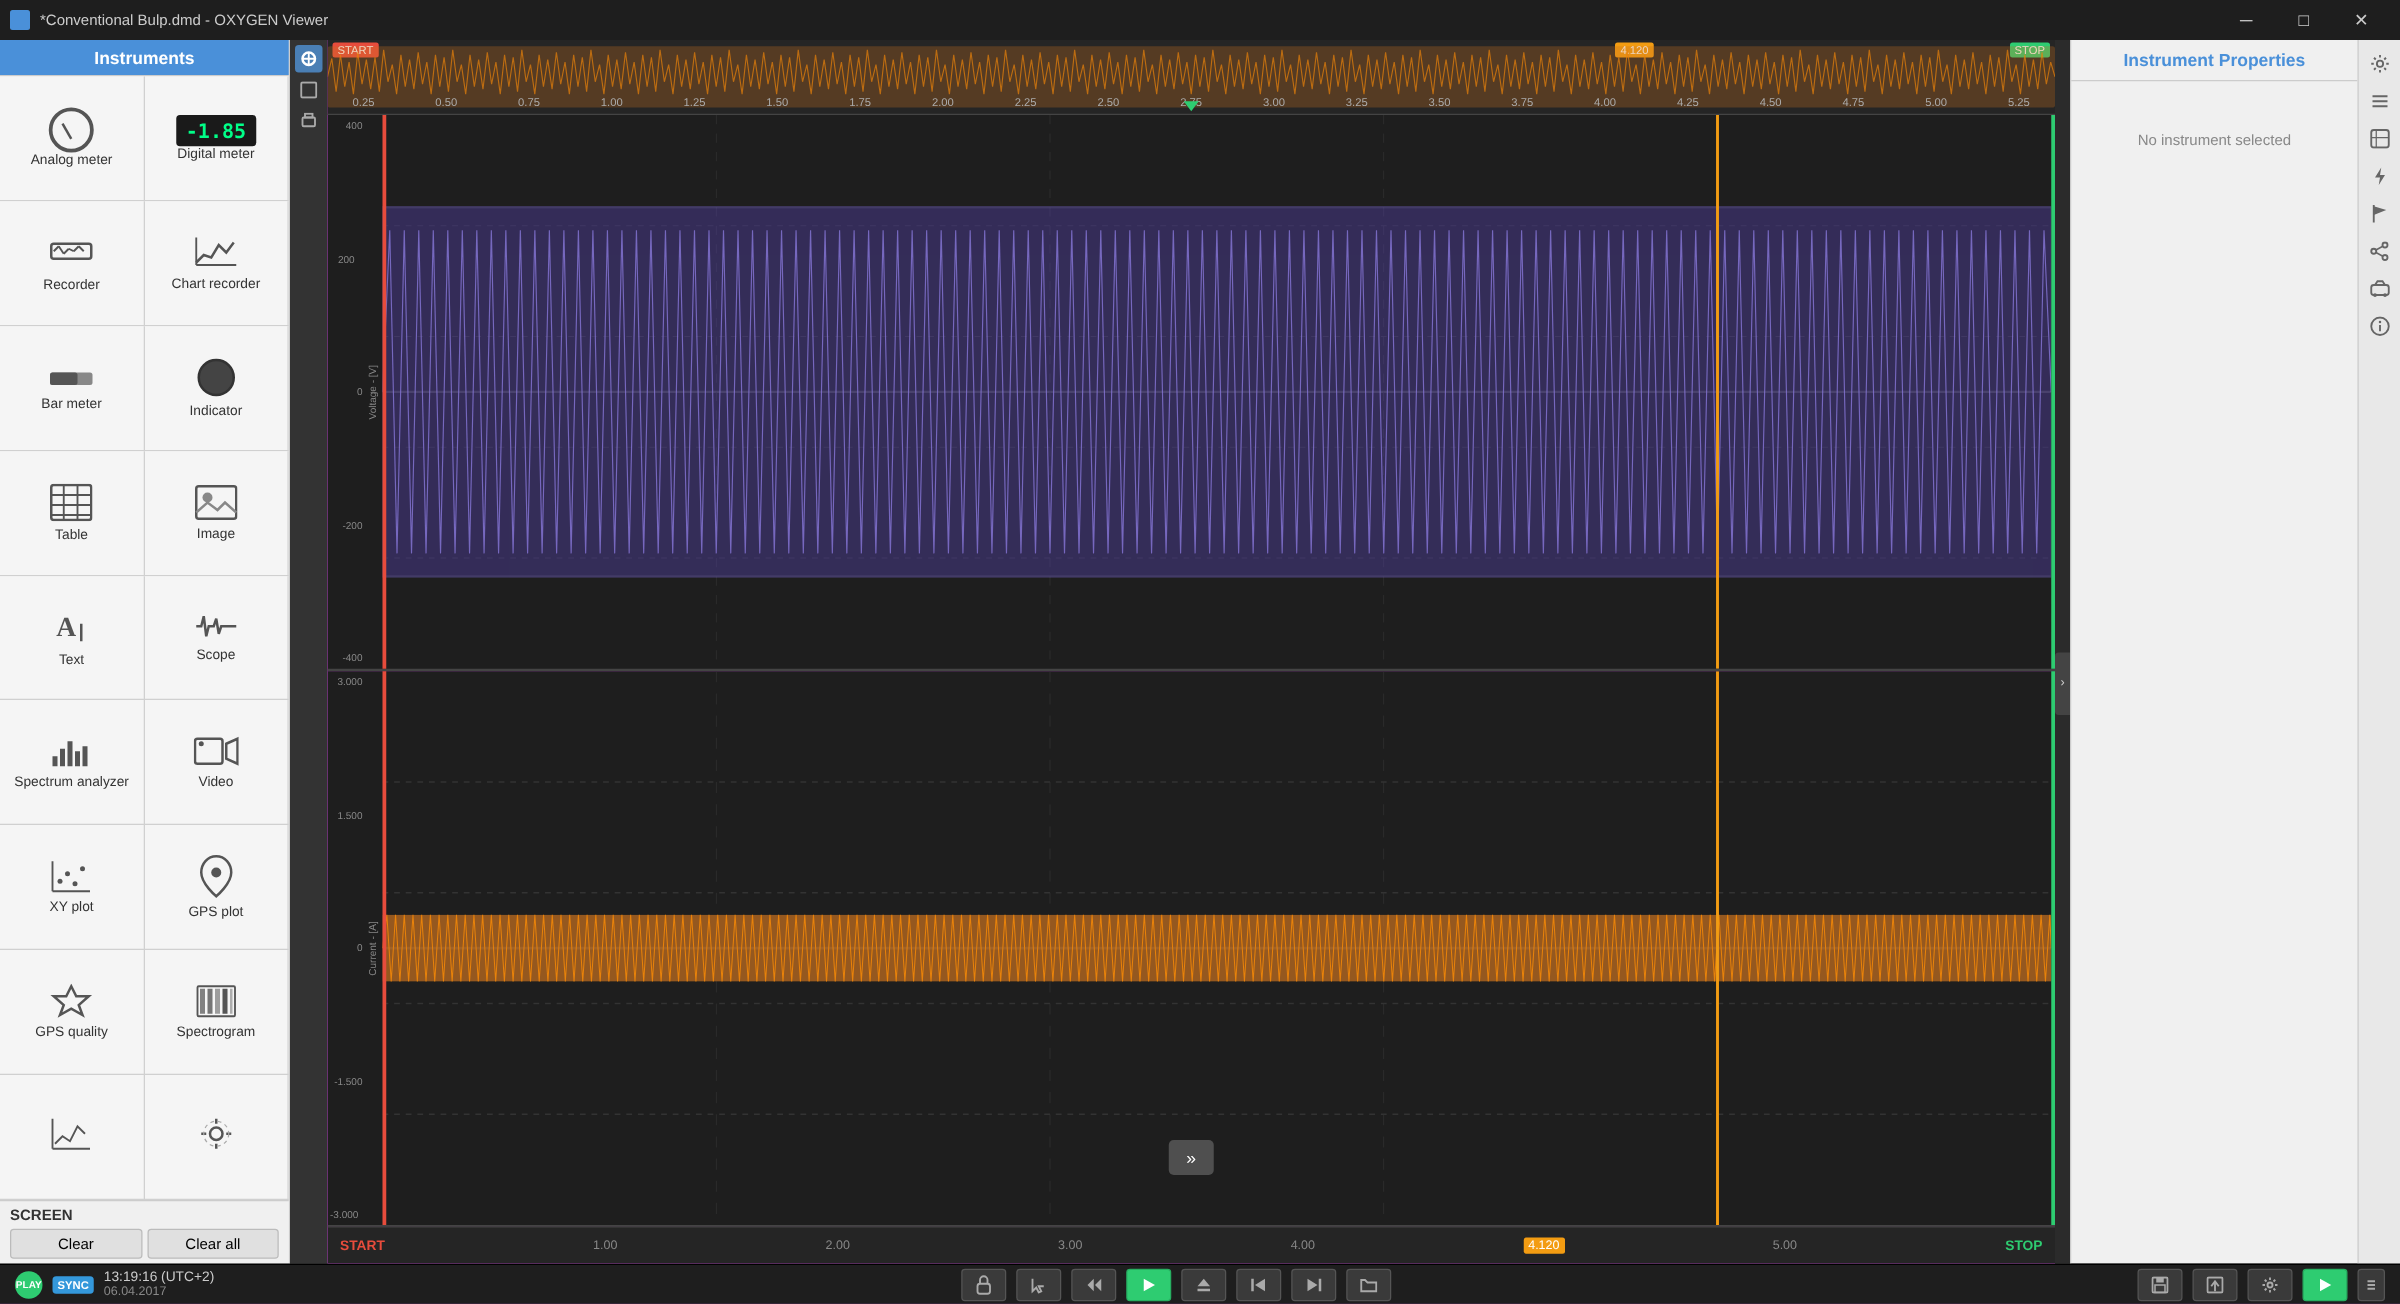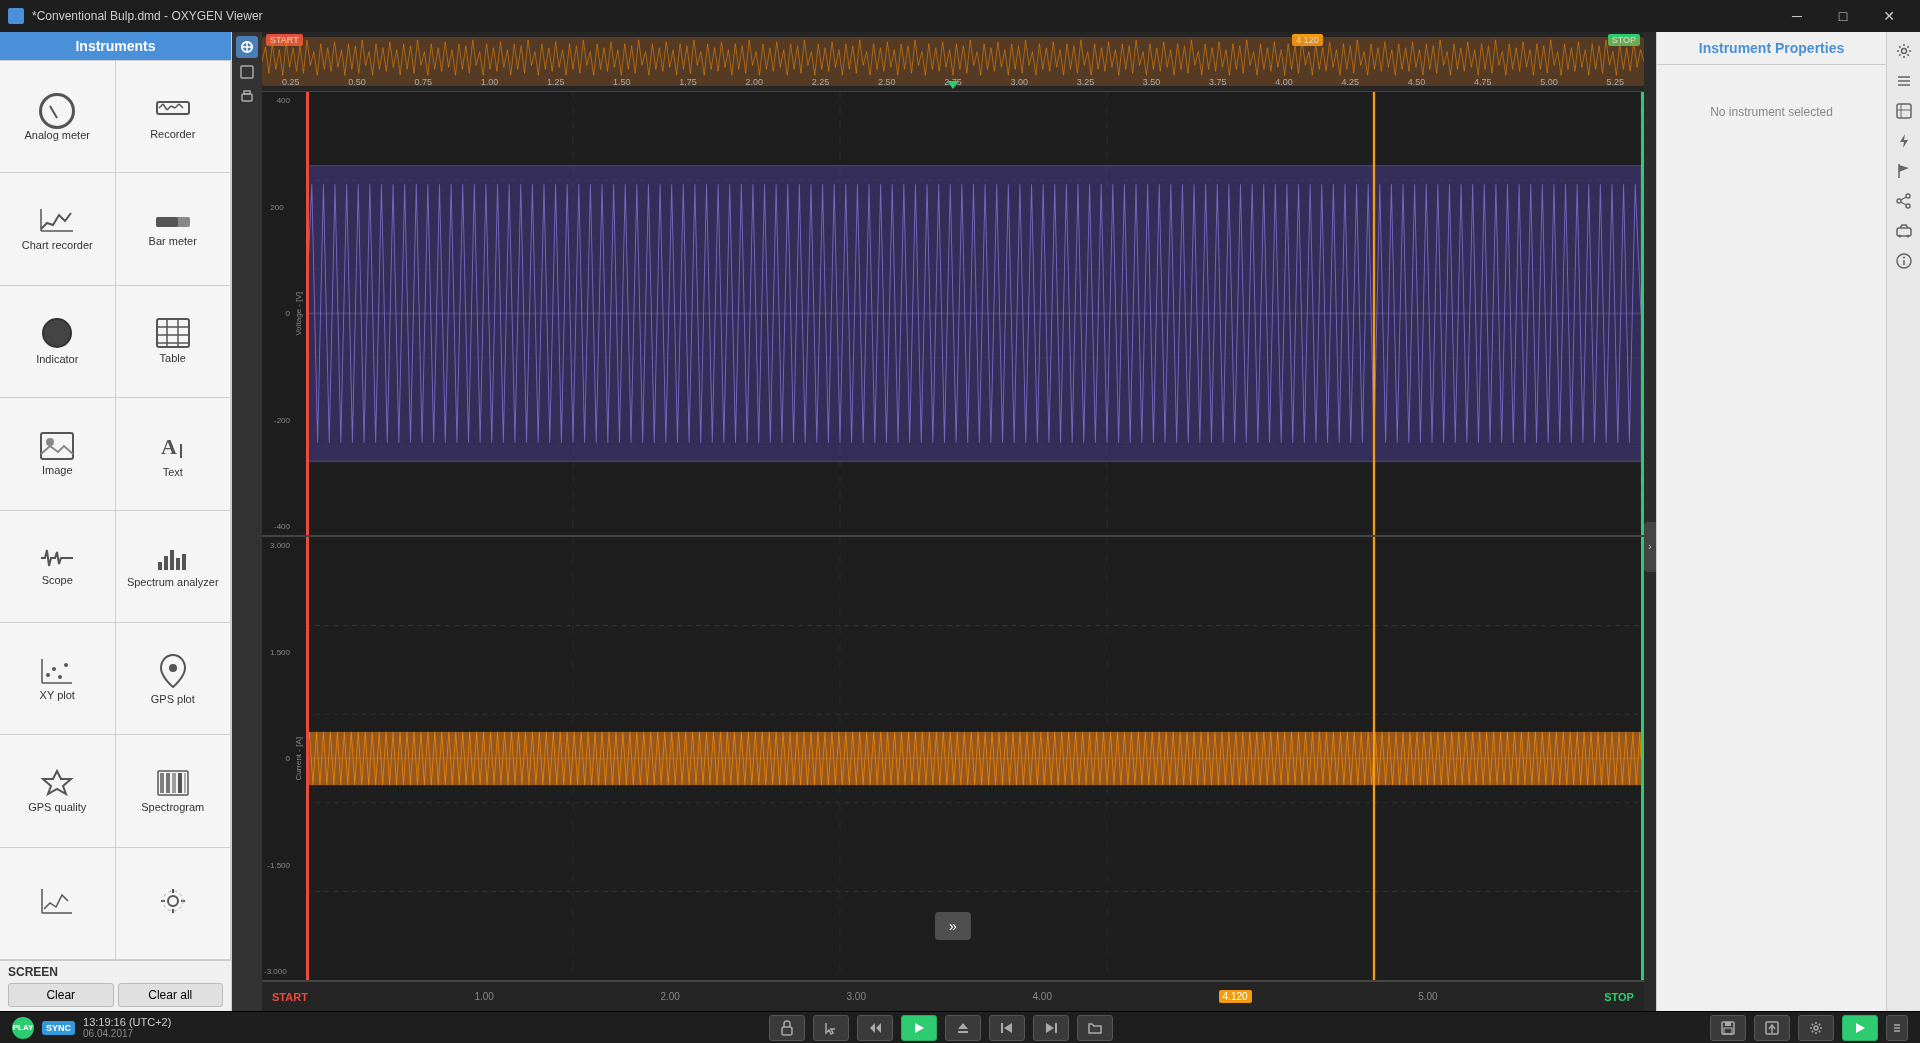--- a/index.html
+++ b/index.html
@@ -366,20 +366,24 @@
 
   <div class="sidebar">
     <div class="sidebar-header">Instruments</div>
     <div class="instrument-grid">
 
       <div class="instrument-item">
         <div class="analog-icon"></div>
         <span class="label">Analog meter</span>
       </div>
 
+      <div class="instrument-item">
+        <div class="digital-display">-1.85</div>
+        <span class="label">Digital meter</span>
+      </div>
 
       <div class="instrument-item">
         <div style="font-size:24px; color:#555;">
           <svg width="36" height="28" viewBox="0 0 36 28">
             <rect x="2" y="8" width="32" height="12" rx="2" fill="none" stroke="#555" stroke-width="2"></rect>
             <line x1="4" y1="14" x2="8" y2="10" stroke="#555" stroke-width="1.5"></line>
             <line x1="8" y1="10" x2="12" y2="16" stroke="#555" stroke-width="1.5"></line>
             <line x1="12" y1="16" x2="16" y2="12" stroke="#555" stroke-width="1.5"></line>
             <line x1="16" y1="12" x2="20" y2="14" stroke="#555" stroke-width="1.5"></line>
             <line x1="20" y1="14" x2="24" y2="10" stroke="#555" stroke-width="1.5"></line>
@@ -469,20 +473,30 @@
             <rect x="2" y="18" width="4" height="8" fill="#555"></rect>
             <rect x="8" y="12" width="4" height="14" fill="#555"></rect>
             <rect x="14" y="6" width="4" height="20" fill="#555"></rect>
             <rect x="20" y="14" width="4" height="12" fill="#555"></rect>
             <rect x="26" y="10" width="4" height="16" fill="#555"></rect>
           </svg>
         </div>
         <span class="label">Spectrum analyzer</span>
       </div>
 
+      <div class="instrument-item">
+        <div>
+          <svg width="36" height="28" viewBox="0 0 36 28">
+            <rect x="1" y="4" width="22" height="20" rx="2" fill="none" stroke="#555" stroke-width="2"></rect>
+            <polygon points="26,8 35,4 35,24 26,20" fill="none" stroke="#555" stroke-width="2"></polygon>
+            <circle cx="6" cy="8" r="2" fill="#555"></circle>
+          </svg>
+        </div>
+        <span class="label">Video</span>
+      </div>
 
       <div class="instrument-item">
         <div>
           <svg width="34" height="28" viewBox="0 0 34 28">
             <line x1="2" y1="26" x2="32" y2="26" stroke="#555" stroke-width="1.5"></line>
             <line x1="2" y1="2" x2="2" y2="26" stroke="#555" stroke-width="1.5"></line>
             <circle cx="8" cy="18" r="2" fill="#555"></circle>
             <circle cx="14" cy="12" r="2" fill="#555"></circle>
             <circle cx="20" cy="20" r="2" fill="#555"></circle>
             <circle cx="26" cy="8" r="2" fill="#555"></circle>

